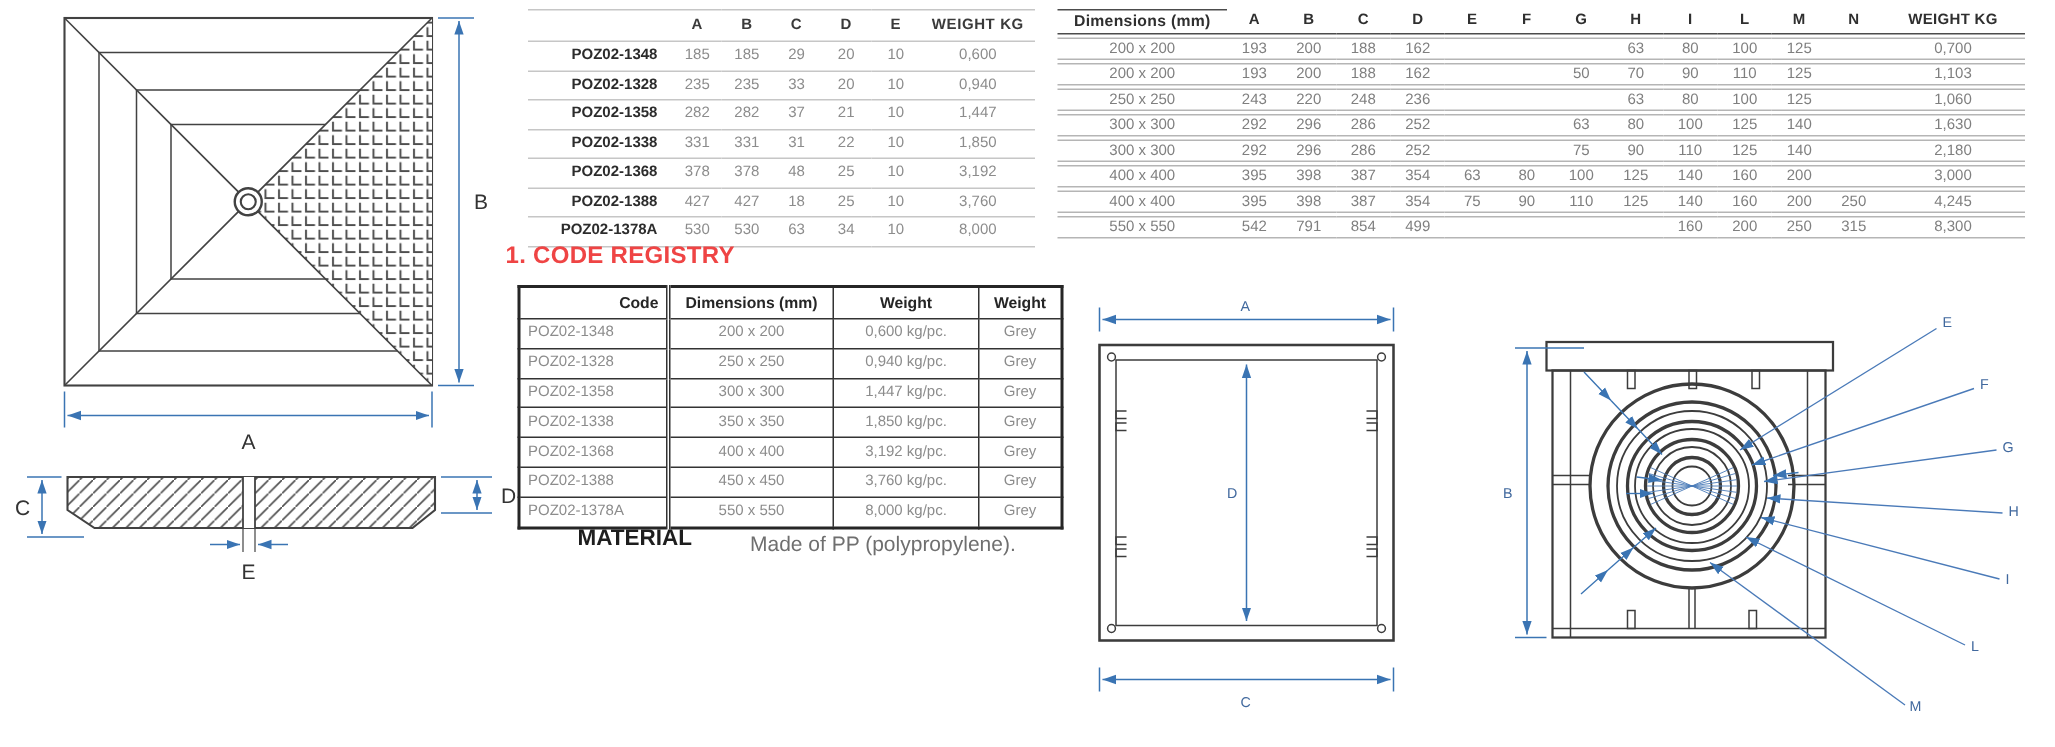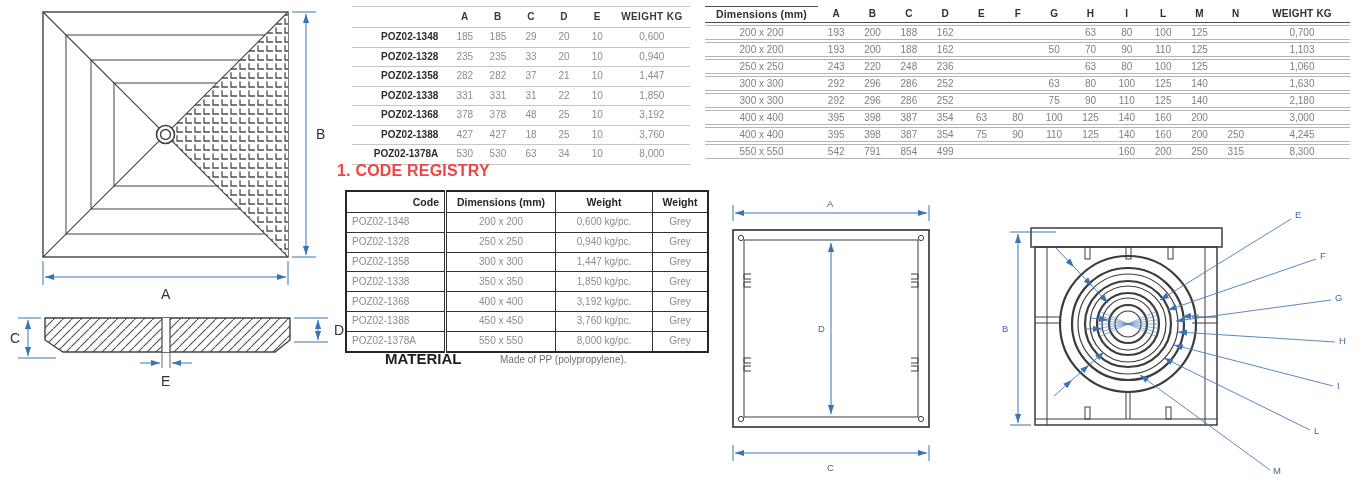--- a/index.html
+++ b/index.html
@@ -30,21 +30,21 @@
   #registry-table th{height:20px;font-weight:700;color:#262626;border:1px solid #333;text-align:center;font-size:10.5px;}
   #registry-table td{height:18.8px;color:#8c8c8c;border:1px solid #333;text-align:center;}
   #registry-table th:first-child{width:92px;text-align:right;padding-right:5px;border-right:3px double #333;}
   #registry-table td:first-child{text-align:left;padding-left:5px;border-right:3px double #333;}
   #registry-table th:nth-child(2),#registry-table td:nth-child(2){width:108px;}
   #registry-table th:nth-child(3),#registry-table td:nth-child(3){width:96px;}
   #registry-table th:nth-child(4),#registry-table td:nth-child(4){width:54px;}
 
   
   #material-label{position:absolute;left:345px;top:350px;font-size:15px;font-weight:700;color:#1e1e1e;margin-left:40px;}
-  #material-note{position:absolute;left:500px;top:354px;font-size:10px;color:#6f6f6f;}
+  #material-note{position:absolute;left:500px;top:354px;font-size:14px;color:#6f6f6f;}
 
   
   #body-table{position:absolute;left:705px;top:4px;width:645px;font-size:10px;
               border-collapse:separate;border-spacing:0 2px;}
   #body-table th{height:15px;font-weight:700;color:#2f2f2f;text-align:center;
                  border-bottom:1.5px solid #4c4c4c;letter-spacing:.2px;}
   #body-table th:first-child{border-top:1.5px solid #4c4c4c;font-size:10.5px;}
   #body-table td{height:13px;color:#7f7f7f;text-align:center;
                  border-top:1px solid #b5b5b5;border-bottom:1px solid #b5b5b5;}
   #body-table th:first-child,#body-table td:first-child{width:112px;}

